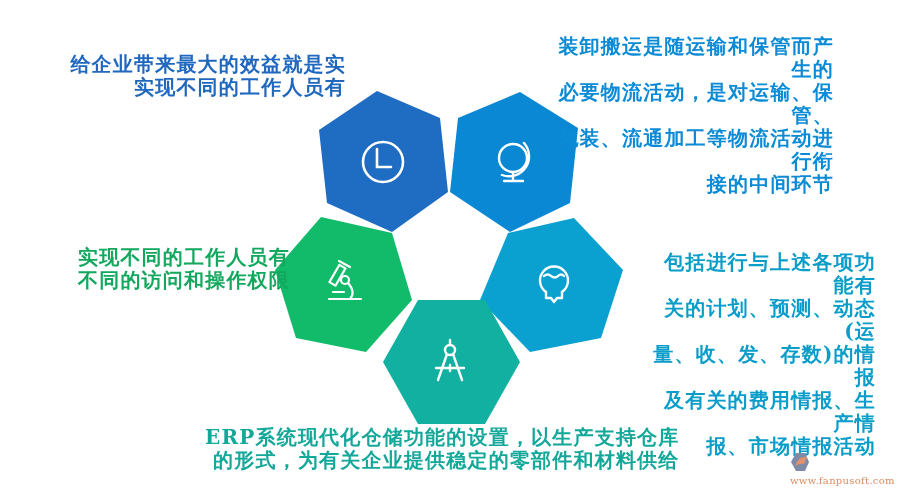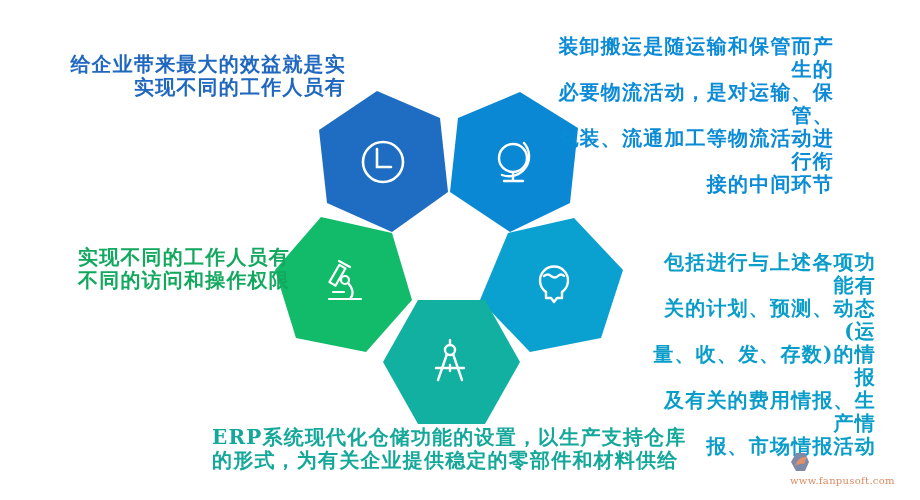--- a/index.html
+++ b/index.html
@@ -51,23 +51,23 @@
     }
     .cap-bulb {
       left: 650px;
       top: 215px;
       width: 226px;
       text-align: right;
       color: #0b9dc9;
       margin-top: 36px;
     }
     .cap-compass {
-      left: 212px;
+      left: 205px;
       top: 426px;
-      text-align: left;
+      text-align: right;
       color: #14a89a;
     }
     .logo {
       position: absolute;
       left: 790px;
       top: 450px;
       width: 125px;
       height: 42px;
     }
     .logo-mark {

